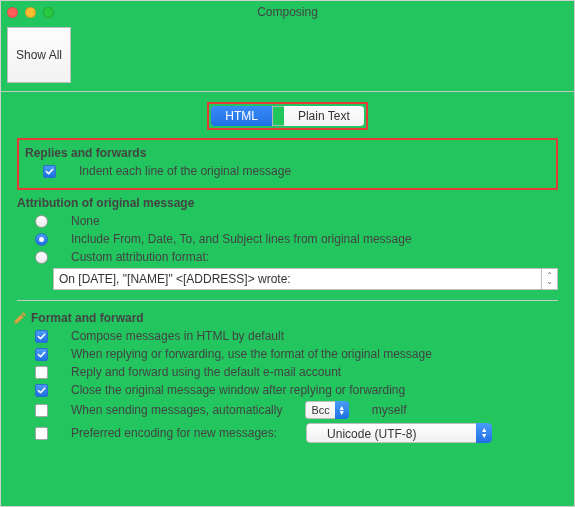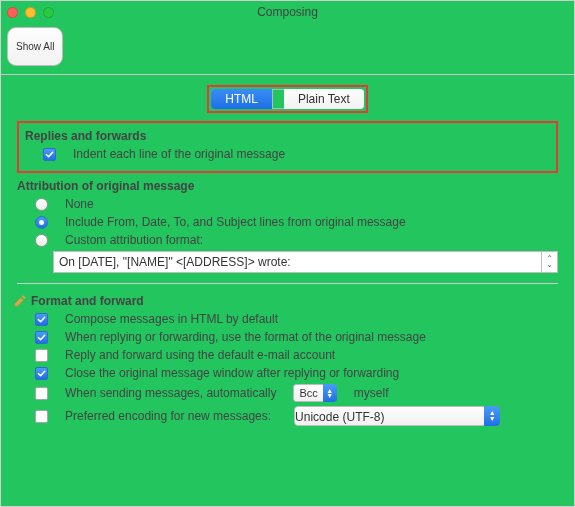--- a/index.html
+++ b/index.html
@@ -40,23 +40,23 @@
     font-size: 12px;
     color: #444;
   }
   .toolbar {
     padding: 4px 6px 8px 6px;
     border-bottom: 1px solid #c8c8c8;
   }
   .btn-showall {
     background: linear-gradient(#fdfdfd,#f2f2f2);
     border: 1px solid #bdbdbd;
-    border-radius: 9px;
-    padding: 13px 8px;
-    font-size: 10px;
+    border-radius: 0;
+    padding: 20px 8px;
+    font-size: 12px;
     color: #333;
     cursor: default;
   }
   .content {
     padding: 6px 16px 16px 16px;
   }
   .seg-wrap {
     display: flex;
     justify-content: center;
     margin: 4px 0 8px 0;
@@ -93,21 +93,21 @@
   }
   .section-title {
     font-weight: bold;
     font-size: 12px;
     color: #444;
     margin: 2px 0 4px 0;
   }
   .row {
     display: flex;
     align-items: center;
-    gap: 17px;
+    gap: 23px;
     margin: 4px 0;
     padding-left: 18px;
     font-size: 12px;
     color: #444;
   }
   .checkbox {
     width: 13px; height: 13px;
     border: 1px solid #a7a7a7;
     border-radius: 2px;
     background: #fff;
@@ -223,24 +223,24 @@
     align-items:stretch;
     height:20px;
     border-radius:4px;
     overflow:hidden;
     margin-left:6px;
   }
   .popup-large .popup-label {
     background: linear-gradient(#fff,#f0f0f0);
     border:1px solid #bdbdbd;
     border-right:none;
-    padding:3px 0;
+    padding:3px 20px;
     font-size:12px;
     color:#333;
-    width:190px;
+    width:170px;
     border-radius:4px 0 0 4px;
   }
   .popup-large .popup-arrow {
     background: linear-gradient(#4a9cf8,#1f6fe5);
     color:#fff;
     width:16px;
     display:flex;
     flex-direction:column;
     align-items:center;
     justify-content:center;

